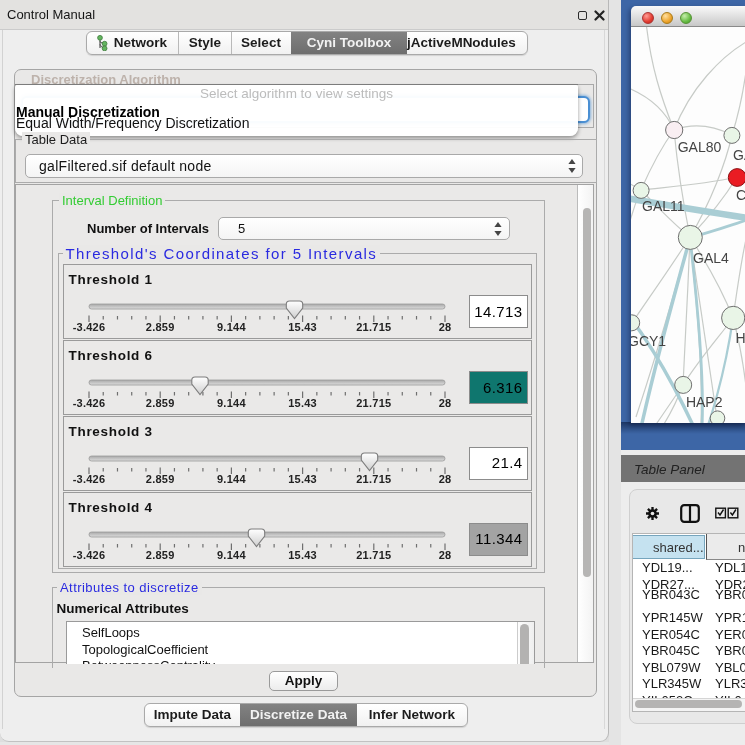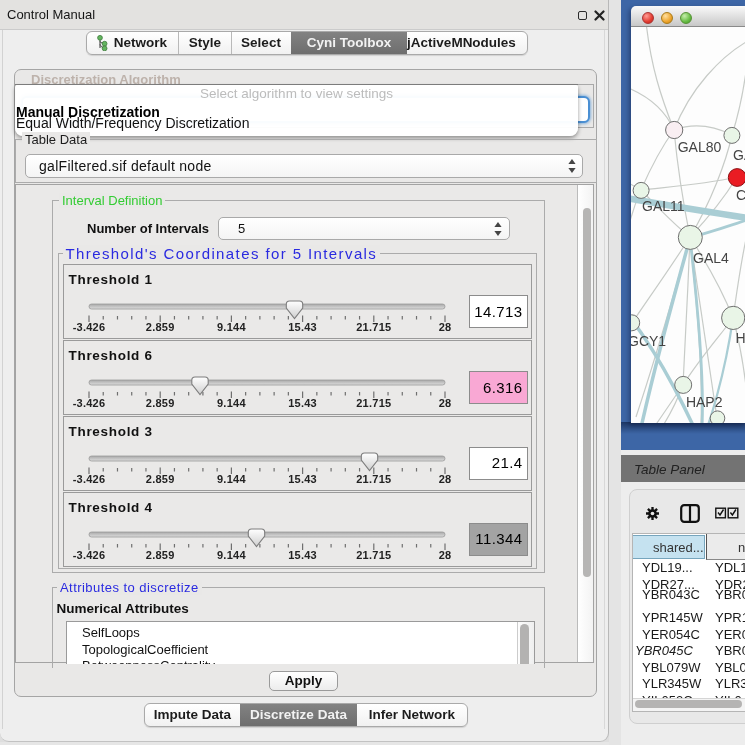--- a/index.html
+++ b/index.html
@@ -168,21 +168,21 @@
         <line x1="370.76" y1="22" x2="370.76" y2="25.5" stroke="#6f6f6f" stroke-width="1.2"></line>
         <line x1="385.00" y1="21.5" x2="385.00" y2="28" stroke="#6f6f6f" stroke-width="1.2"></line>
         <text x="29" y="37.2" text-anchor="middle" font-size="11" letter-spacing="0.25" font-weight="bold" fill="#222" font-family="Liberation Sans,sans-serif">-3.426</text>
         <text x="100.2" y="37.2" text-anchor="middle" font-size="11" letter-spacing="0.25" font-weight="bold" fill="#222" font-family="Liberation Sans,sans-serif">2.859</text>
         <text x="171.4" y="37.2" text-anchor="middle" font-size="11" letter-spacing="0.25" font-weight="bold" fill="#222" font-family="Liberation Sans,sans-serif">9.144</text>
         <text x="242.60000000000002" y="37.2" text-anchor="middle" font-size="11" letter-spacing="0.25" font-weight="bold" fill="#222" font-family="Liberation Sans,sans-serif">15.43</text>
         <text x="313.8" y="37.2" text-anchor="middle" font-size="11" letter-spacing="0.25" font-weight="bold" fill="#222" font-family="Liberation Sans,sans-serif">21.715</text>
         <text x="385" y="37.2" text-anchor="middle" font-size="11" letter-spacing="0.25" font-weight="bold" fill="#222" font-family="Liberation Sans,sans-serif">28</text>
         <path d="M 131.8,14 L 131.8,10.2 Q 131.8,7 135,7 L 145,7 Q 148.2,7 148.2,10.2 L 148.2,14 L 140,24.5 Z" fill="url(#thumbgrad)" stroke="#7d7d7d" stroke-width="1.1"></path>
       </svg>
-      <div class="abs" style="left:469px;top:371.25px;width:57px;height:31px;background:#f9a8d4;border:1px solid #8c8c8c;">
+      <div class="abs" style="left:469px;top:371.25px;width:57px;height:31px;background:#0f766e;border:1px solid #8c8c8c;">
         <div class="abs" style="right:4.5px;top:6.5px;font-size:15px;letter-spacing:0.4px;color:#000;">6.316</div>
       </div>
       <div class="abs" style="left:63px;top:415.5px;width:467px;height:73px;border:1px solid #9a9a9a;"></div>
       <div class="abs" style="left:68.5px;top:423.5px;font-size:13.5px;letter-spacing:0.7px;font-weight:bold;color:#111;">Threshold 3</div>
       <svg class="abs" style="left:60px;top:445.5px;" width="410" height="40" viewBox="0 0 410 40">
         <defs></defs>
         <rect x="29" y="10" width="356" height="5" rx="2.5" fill="url(#trackgrad)" stroke="#9a9a9a" stroke-width="0.8"></rect>
         <line x1="29.00" y1="21.5" x2="29.00" y2="28" stroke="#6f6f6f" stroke-width="1.2"></line>
         <line x1="43.24" y1="22" x2="43.24" y2="25.5" stroke="#6f6f6f" stroke-width="1.2"></line>
         <line x1="57.48" y1="22" x2="57.48" y2="25.5" stroke="#6f6f6f" stroke-width="1.2"></line>
@@ -408,21 +408,21 @@
         </div>
         <div style="position:absolute;left:0;top:49.800000000000004px;width:113px;height:16.6px;">
           <span style="position:absolute;left:9px;top:0px;">YPR145W</span>
           <span style="position:absolute;left:82px;top:0px;">YPR1</span>
         </div>
         <div style="position:absolute;left:0;top:66.4px;width:113px;height:16.6px;">
           <span style="position:absolute;left:9px;top:0px;">YER054C</span>
           <span style="position:absolute;left:82px;top:0px;">YER0</span>
         </div>
         <div style="position:absolute;left:0;top:83px;width:113px;height:16.6px;">
-          <span style="position:absolute;left:2px;top:0px;font-style:italic;">YBR045C</span>
+          <span style="position:absolute;left:9px;top:0px;">YBR045C</span>
           <span style="position:absolute;left:82px;top:0px;">YBR0</span>
         </div>
         <div style="position:absolute;left:0;top:99.60000000000001px;width:113px;height:16.6px;">
           <span style="position:absolute;left:9px;top:0px;">YBL079W</span>
           <span style="position:absolute;left:82px;top:0px;">YBL0</span>
         </div>
         <div style="position:absolute;left:0;top:116.20000000000002px;width:113px;height:16.6px;">
           <span style="position:absolute;left:9px;top:0px;">YLR345W</span>
           <span style="position:absolute;left:82px;top:0px;">YLR3</span>
         </div>

